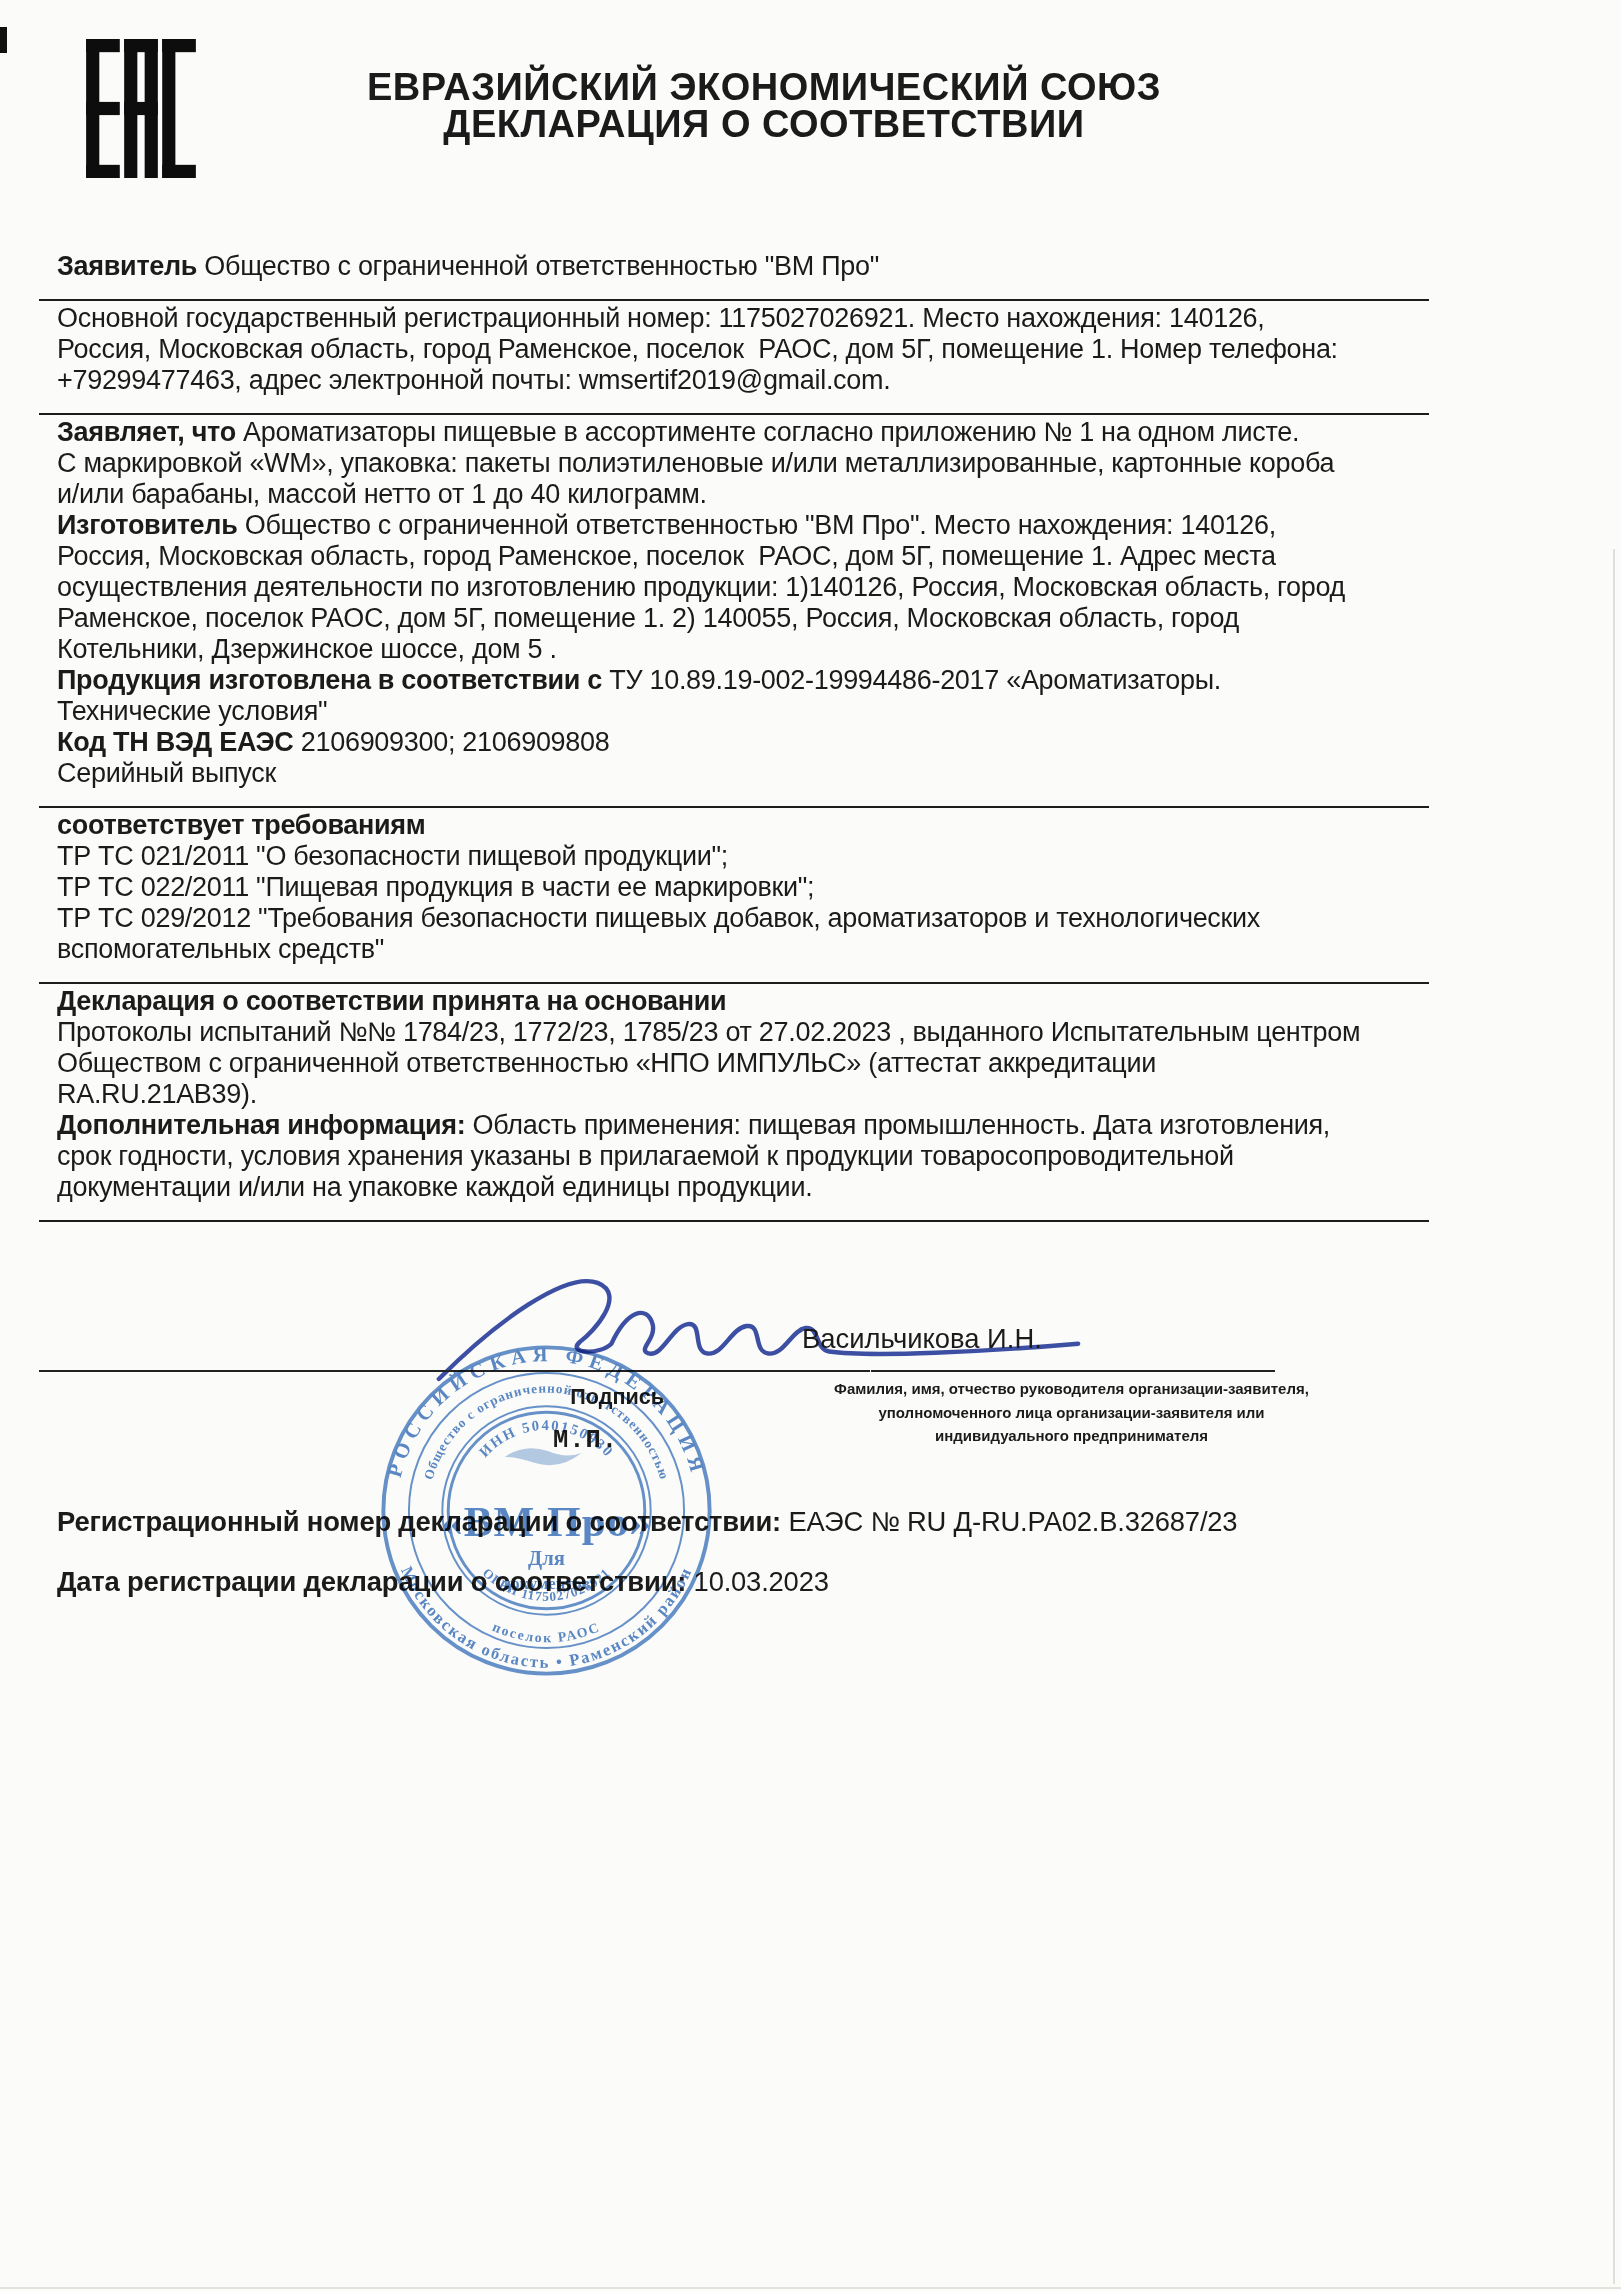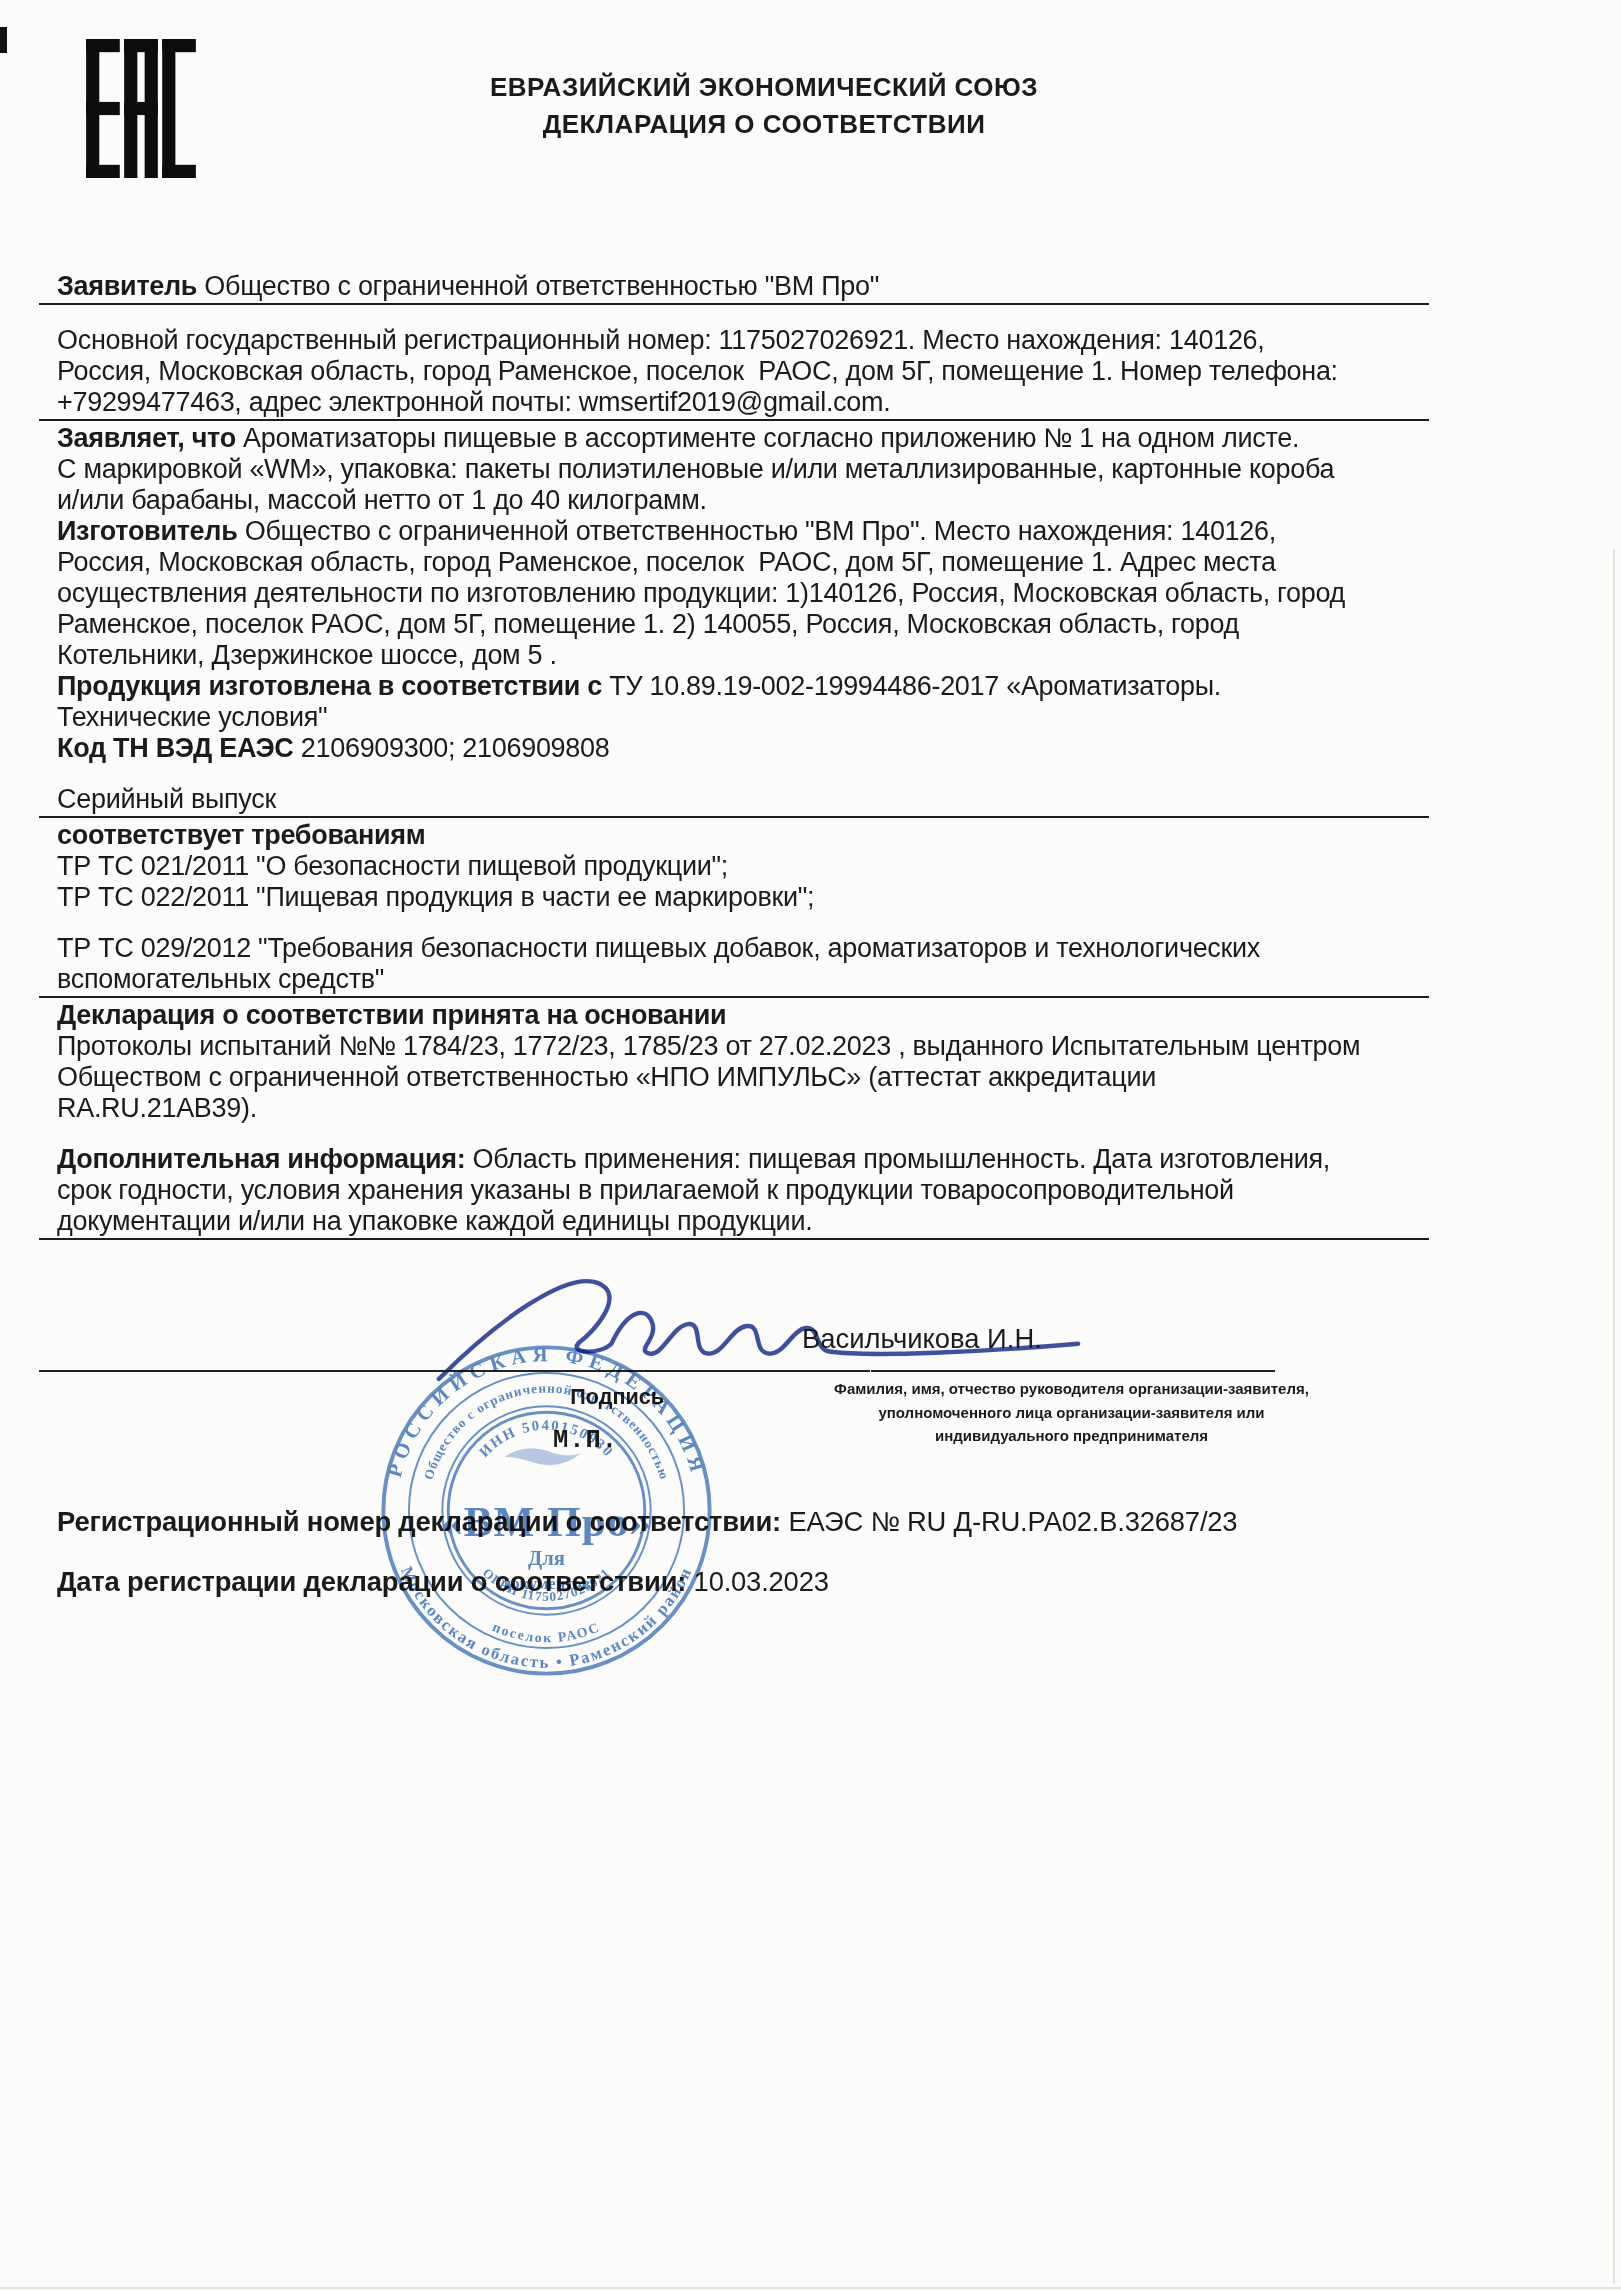--- a/index.html
+++ b/index.html
@@ -8,31 +8,31 @@
     width:1621px;height:2292px;
     background:#fbfbf9;
     font-family:"Liberation Sans", sans-serif;
     color:#1b1b1b;
     overflow:hidden;
   }
   
   .eac-logo{position:absolute;left:86px;top:39px;width:110px;height:139px;}
   .doc-title{
     position:absolute;left:274px;top:69px;width:980px;
-    text-align:center;font-weight:bold;font-size:26px;line-height:37px;
+    text-align:center;font-weight:bold;font-size:38px;line-height:37px;
     letter-spacing:0.5px;
   }
   
   .content{
     position:absolute;left:57px;top:251px;width:1372px;
     font-size:27px;line-height:31px;letter-spacing:-0.3px;
   }
   .sec{white-space:pre-wrap;}
-  .sec.u{border-bottom:2.9px solid #1c1c1c;padding-bottom:1px;margin-bottom:2px;
-         margin-left:-17.6px;padding-left:17.6px;margin-top:20px;}
+  .sec.u{border-bottom:2.9px solid #1c1c1c;padding-bottom:17px;margin-bottom:2px;
+         margin-left:-17.6px;padding-left:17.6px;}
   .b{font-weight:bold;}
   
   .sig-zone{position:absolute;left:57px;top:1279px;width:1372px;height:235px;}
   .sig-svg{position:absolute;left:323px;top:-9.8px;width:755px;height:118px;}
   .sig-line-left{position:absolute;left:-17.6px;top:91px;width:831px;border-top:2.9px solid #222;}
   .sig-line-right{position:absolute;left:814px;top:91px;width:404px;border-top:2.9px solid #222;}
   .podpis{position:absolute;left:450px;top:105px;width:157px;text-align:right;
           font-size:21.6px;font-weight:bold;}
   .mp{position:absolute;left:450px;top:147px;width:157px;text-align:center;
       font-family:Liberation Mono, monospace;font-weight:bold;font-size:25.5px;letter-spacing:1px;}

